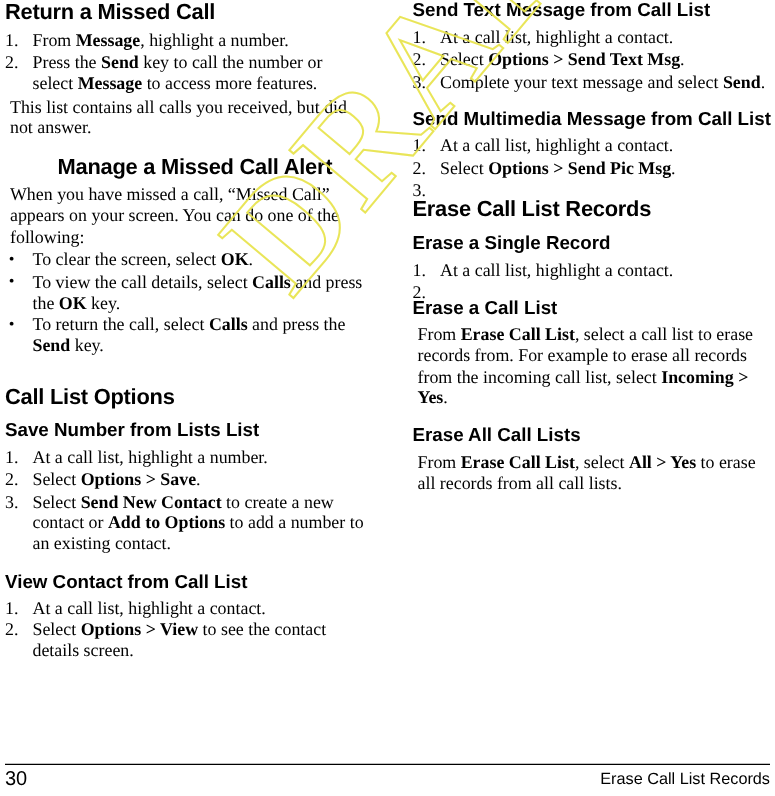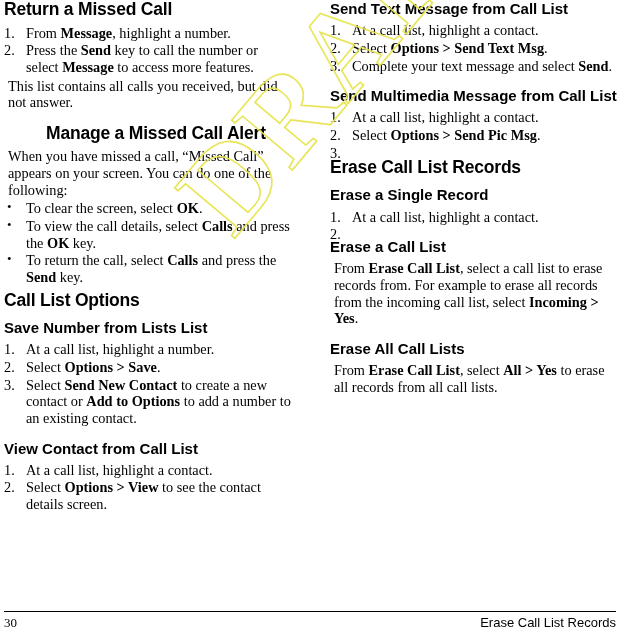--- a/index.html
+++ b/index.html
@@ -111,22 +111,22 @@
     left: 4px;
     right: 4px;
     top: 0;
     height: 1px;
     background: #000;
   }
   .footer .pageno {
     position: absolute;
     left: 4px;
     top: 4px;
-    font-family: Liberation Serif, serif;
-    font-size: 13px;
+    font-family: Liberation Sans, sans-serif;
+    font-size: 16px;
   }
   .footer .ftext {
     position: absolute;
     right: 4px;
     top: 4px;
     font-family: "Liberation Sans", sans-serif;
     font-size: 13px;
   }
 
   
@@ -170,21 +170,21 @@
       <p class="body">This list contains all calls you received, but did not answer.</p>
 
       <h1 class="sec" style="margin-top:13px;margin-left:42px;">Manage a Missed Call Alert</h1>
       <p class="body">When you have missed a call, “Missed Call” appears on your screen. You can do one of the following:</p>
       <ul class="bullets blk">
         <li><span class="bullet">•</span><span>To clear the screen, select <b>OK</b>.</span></li>
         <li><span class="bullet">•</span><span>To view the call details, select <b>Calls</b> and press the <b>OK</b> key.</span></li>
         <li><span class="bullet">•</span><span>To return the call, select <b>Calls</b> and press the <b>Send</b> key.</span></li>
       </ul>
 
-      <h1 class="sec" style="margin-top:5px;">Call List Options</h1>
+      <h1 class="sec" style="margin-top:22px;">Call List Options</h1>
 
       <h2 class="sub" style="margin-top:9px;">Save Number from Lists List</h2>
       <ol class="steps blk">
         <li><span class="num">1.</span><span>At a call list, highlight a number.</span></li>
         <li><span class="num">2.</span><span>Select <b>Options &gt; Save</b>.</span></li>
         <li><span class="num">3.</span><span>Select <b>Send New Contact</b> to create a new contact or <b>Add to Options</b> to add a number to an existing contact.</span></li>
       </ol>
 
       <h2 class="sub">View Contact from Call List</h2>
       <ol class="steps">

